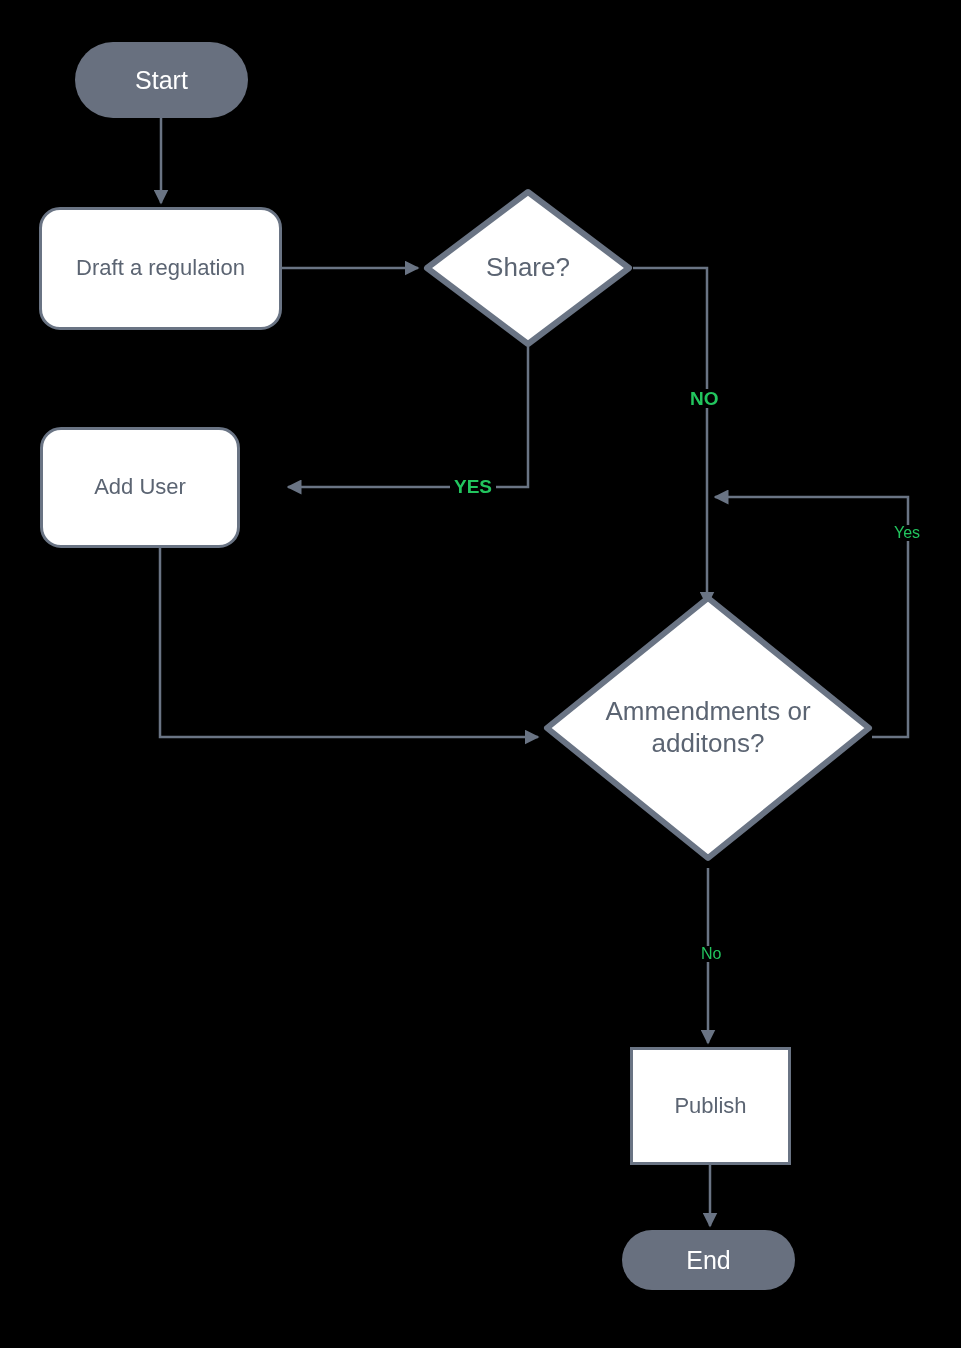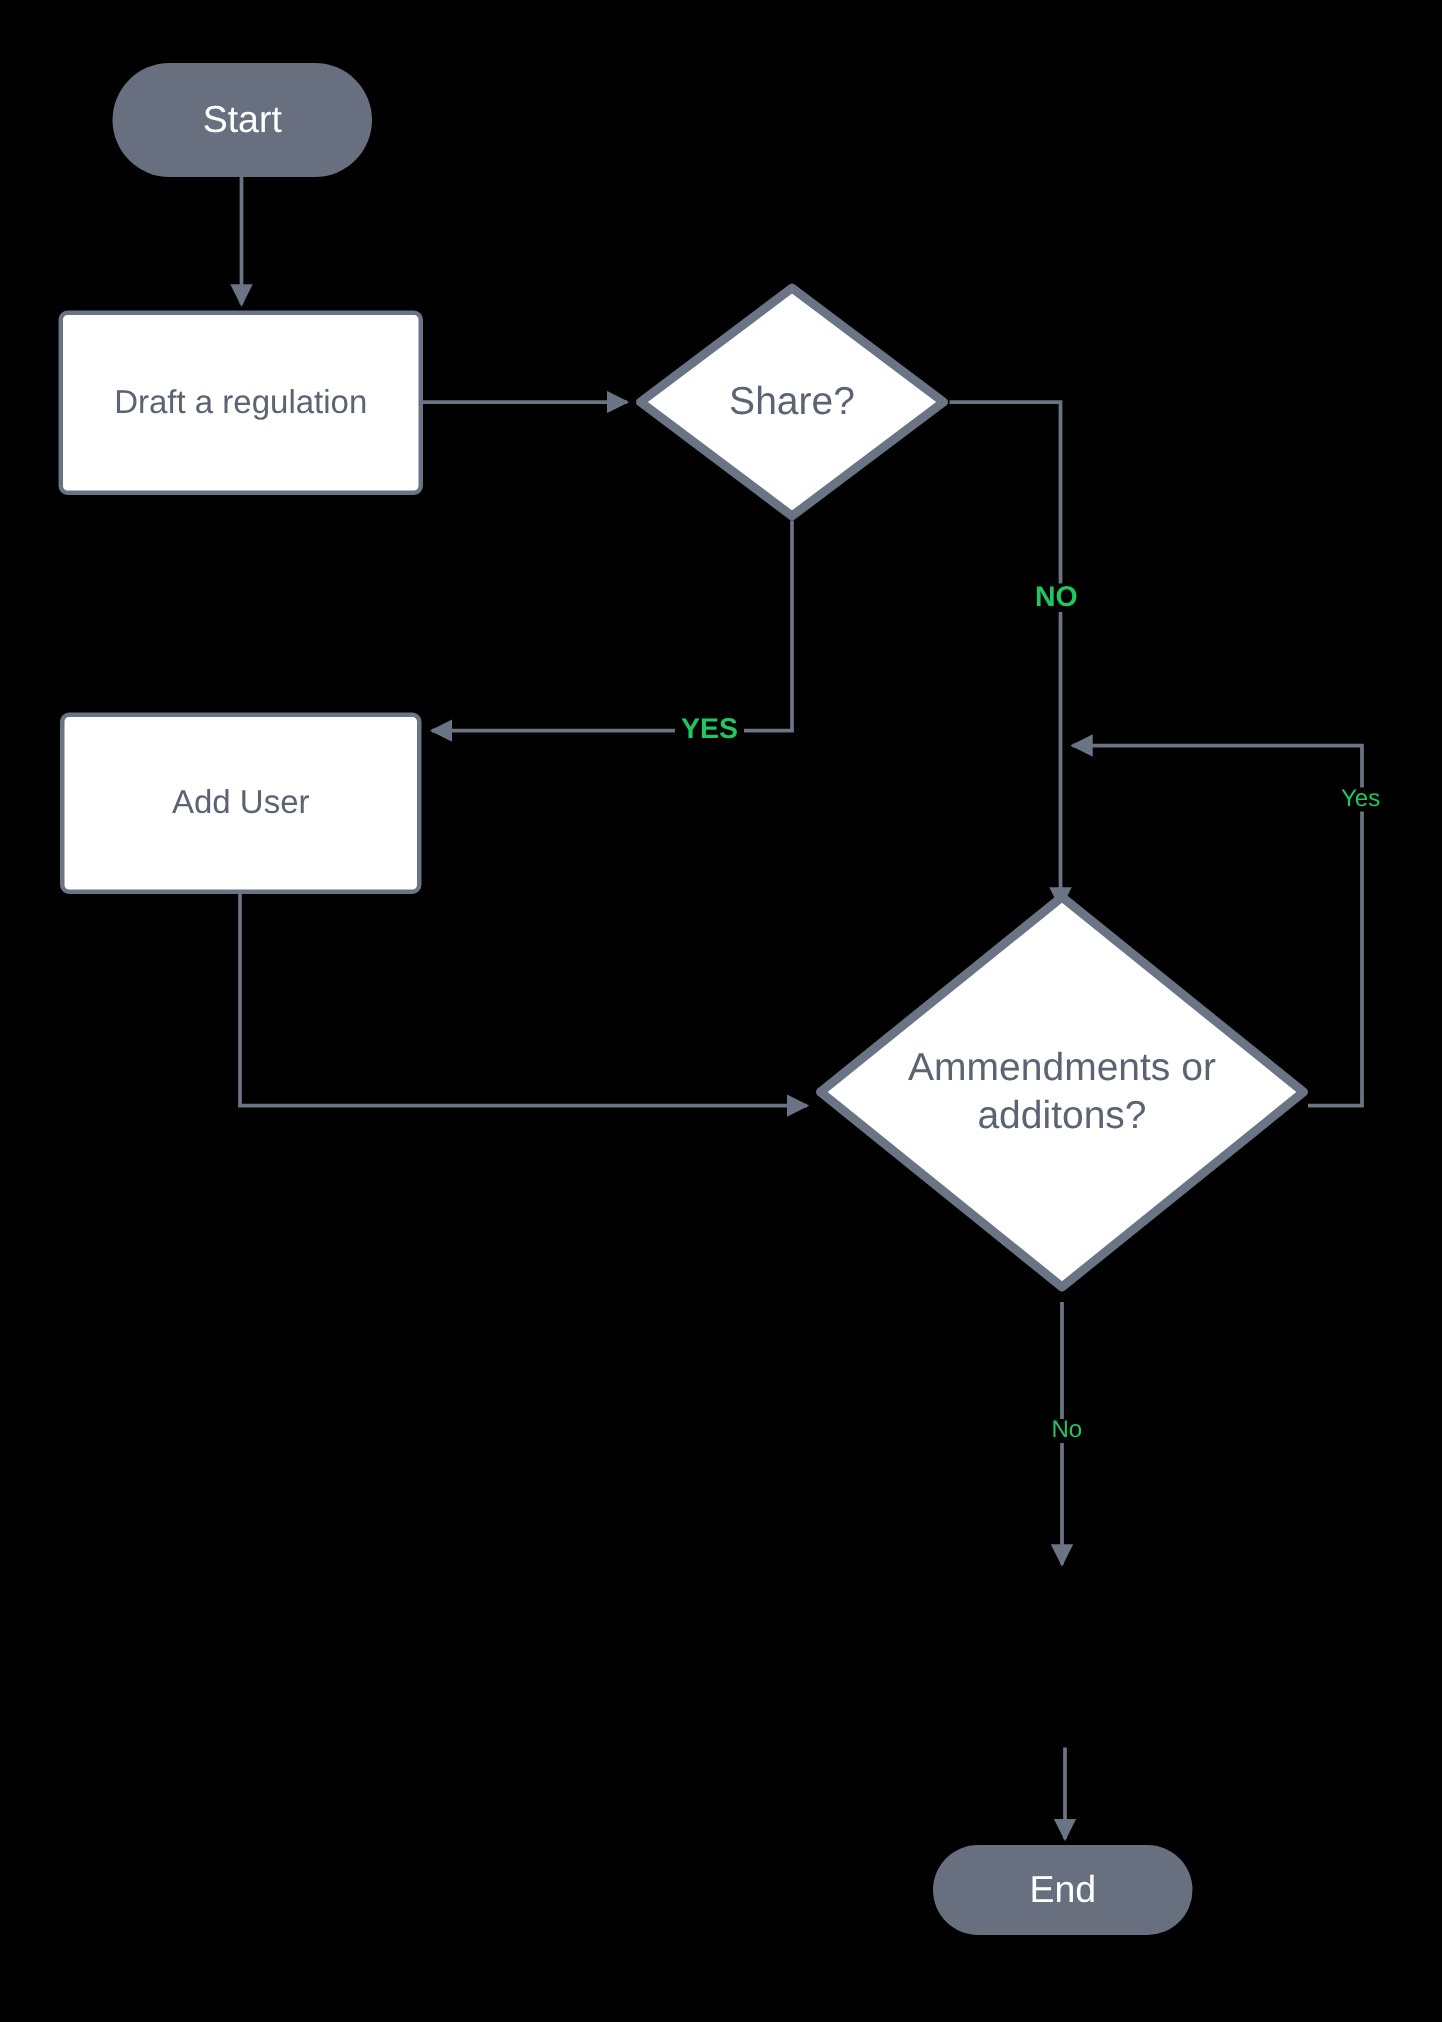--- a/index.html
+++ b/index.html
@@ -38,21 +38,21 @@
   }
   .node-terminator {
     background: #68707f;
     border-radius: 999px;
     color: #ffffff;
     font-size: 25px;
   }
   .node-process {
     background: #ffffff;
     border: 3px solid #6a7484;
-    border-radius: 6px;
+    border-radius: 21px;
     color: #5b6472;
     font-size: 22px;
   }
   .node-process-sharp {
     background: #ffffff;
     border: 3px solid #6a7484;
     border-radius: 0;
     color: #5b6472;
     font-size: 22px;
   }
@@ -129,32 +129,35 @@
     <span>Draft a regulation</span>
   </div>
 
   <div class="node node-decision" style="left:423px; top:188px; width:210px; height:160px;">
     <svg class="diamond-shape" viewBox="0 0 210 160" preserveAspectRatio="none">
       <polygon points="105,4 206,80 105,156 4,80" fill="#ffffff" stroke="#6a7484" stroke-width="6" stroke-linejoin="round"></polygon>
     </svg>
     <span class="diamond-label">Share?</span>
   </div>
 
-  <div class="node node-process" style="left:40px; top:427px; width:241px; height:121px;margin-top:48px;">
+  <div class="node node-process" style="left:40px; top:427px; width:200px; height:121px;">
     <span>Add User</span>
   </div>
 
   <div class="node node-decision" style="left:543px; top:594px; width:330px; height:268px;">
     <svg class="diamond-shape" viewBox="0 0 330 268" preserveAspectRatio="none">
       <polygon points="165,4 326,134 165,264 4,134" fill="#ffffff" stroke="#6a7484" stroke-width="6" stroke-linejoin="round"></polygon>
     </svg>
     <span class="diamond-label">Ammendments or
 additons?</span>
   </div>
 
+  <div class="node node-process-sharp" style="left:630px; top:1047px; width:161px; height:118px;">
+    <span>Publish</span>
+  </div>
 
   <div class="node node-terminator" style="left:622px; top:1230px; width:173px; height:60px;">
     <span>End</span>
   </div>
 
   <span class="edge-label edge-label-strong" style="left:450px; top:477px;">YES</span>
 
   <span class="edge-label edge-label-strong" style="left:686px; top:389px;">NO</span>
 
   <span class="edge-label edge-label-light" style="left:890px; top:525px;">Yes</span>

